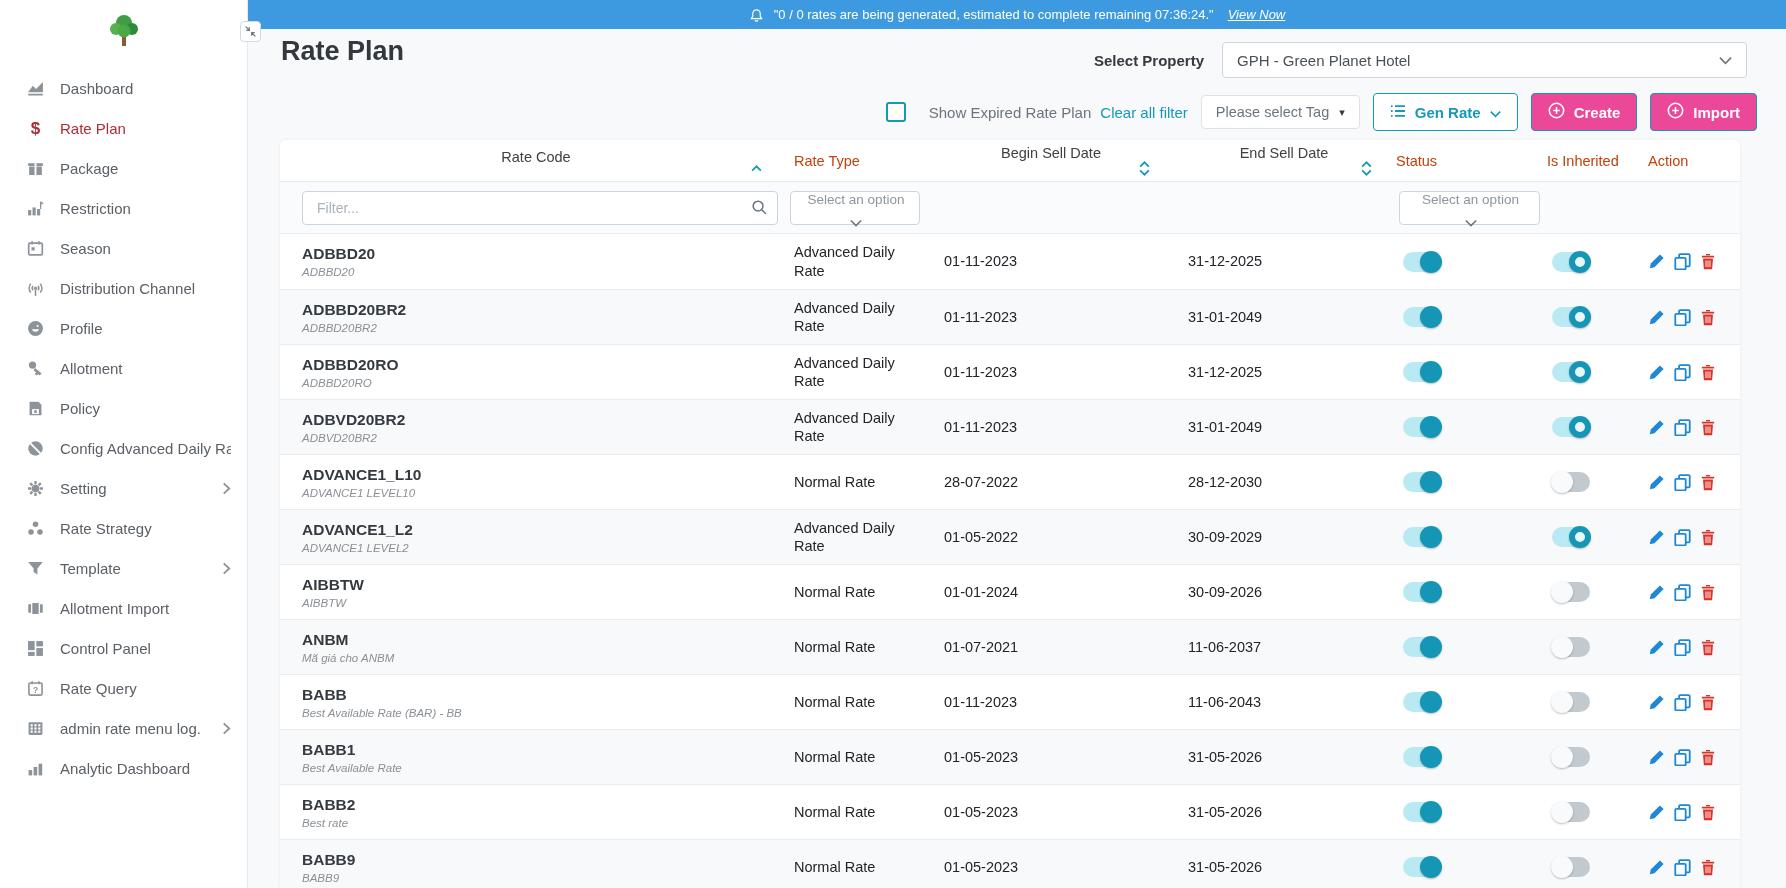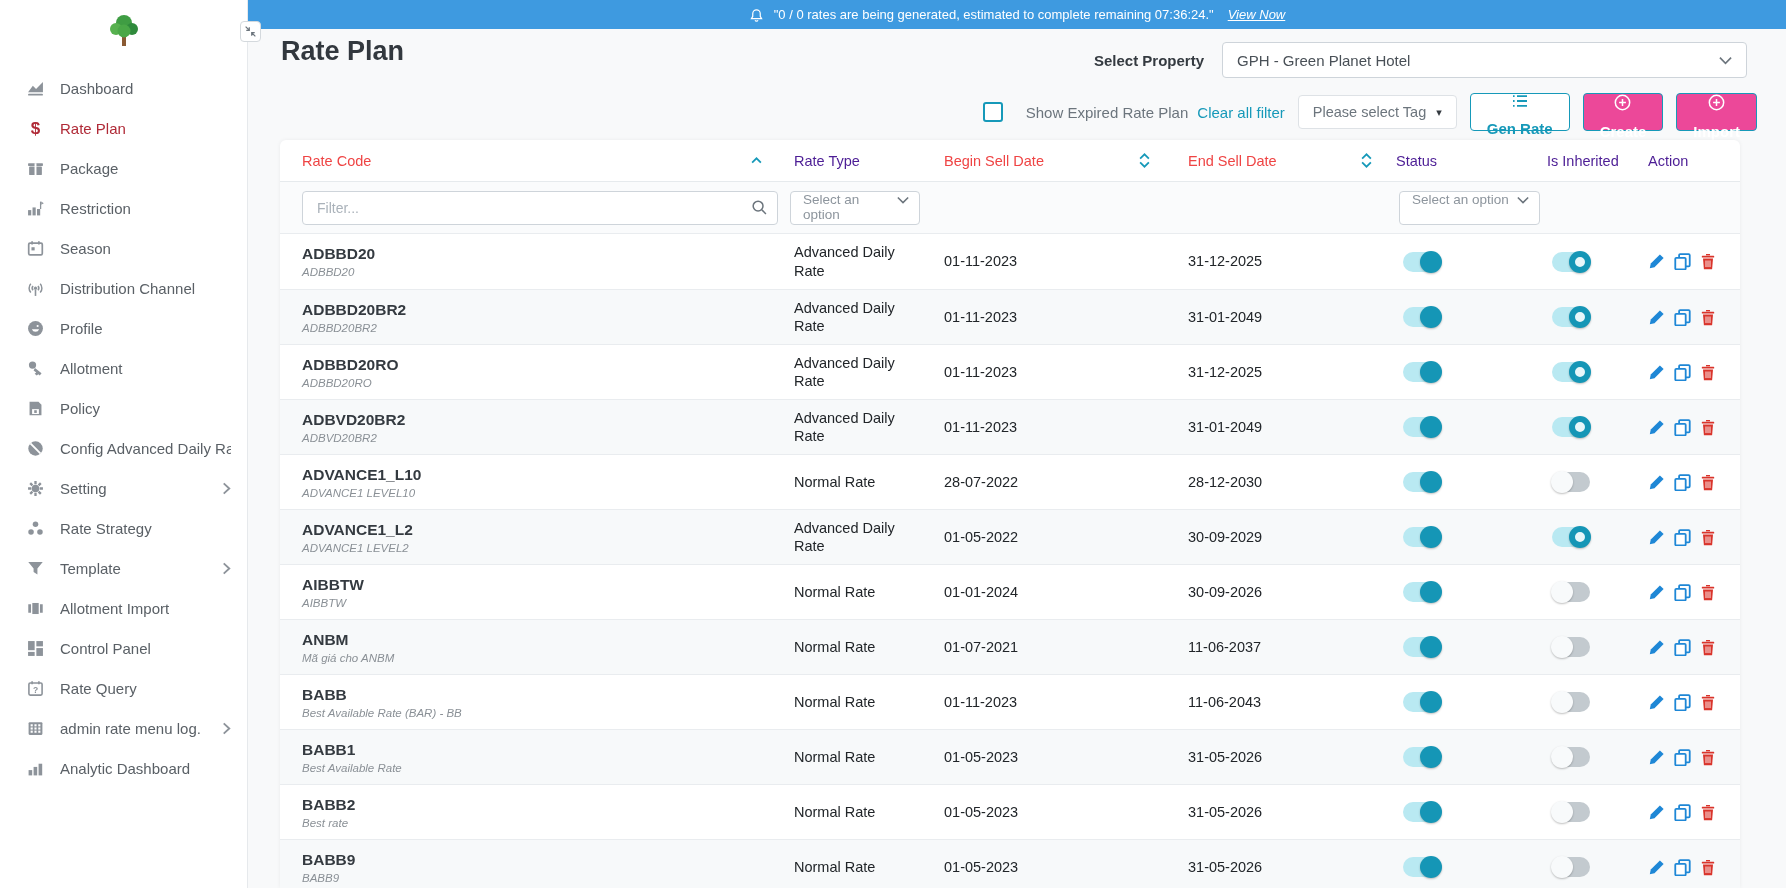--- a/index.html
+++ b/index.html
@@ -40,45 +40,45 @@
   .prop-select .chev { margin-left:auto; display:inline-flex; }
 
   .toolbar { position:absolute; right:29px; top:64px; display:flex; align-items:center; gap:13px;margin-left:41px; }
   .cbx { width:20px; height:20px; border:2px solid #1699b9; border-radius:3px; background:#fff; cursor:pointer; margin-right:10px; }
   .expired-label { font-size:15px; color:#6c757d; }
   .clear-filter { font-size:15px; color:#1699b9; cursor:pointer; margin-left:-4px; }
   .tag-dd { height:34px; background:#fff; border:1px solid #dee2e6; border-radius:4px; display:flex; align-items:center;
     gap:10px; padding:0 14px; font-size:14.5px; color:#6c757d; cursor:pointer; }
   .tag-dd .tri { font-size:11px; color:#343a40; }
   .btn { height:38px; border-radius:4px; display:flex; align-items:center; gap:9px; padding:0 16px;
-    font-size:15px; font-weight:bold; cursor:pointer;flex-direction:column; }
+    font-size:15px; font-weight:bold; cursor:pointer; }
   .btn-outline { background:#fff; border:1px solid #1699b9; color:#1699b9; }
   .btn-solid { background:#ec4899; border:1px solid #1699b9; color:#fff; }
 
   
   .card { position:absolute; left:32px; top:111px; width:1460px; height:748px; background:#fff;
     border-radius:6px 6px 0 0; box-shadow:0 0 4px rgba(0,0,0,0.06); overflow:hidden; }
   .thead { display:flex; align-items:center; height:42px; border-bottom:1px solid #e6eaed; }
   .hcell { font-size:14.5px; display:flex; align-items:center; }
-  .hcell.sortable { color:#ef4444; cursor:pointer; }
-  .hcell.plain { color:#4c1d95; }
+  .hcell.sortable { color:#404040; cursor:pointer;flex-direction:column; }
+  .hcell.plain { color:#c2410c; }
   .c1{width:490px; padding-left:22px;} .c2{width:150px; padding-left:24px;}
   .c3{width:238px; padding-left:24px;} .c4{width:222px; padding-left:30px;}
   .c5{width:160px; padding-left:16px;} .c6{width:105px; padding-left:7px;}
   .c7{width:95px;  padding-left:3px;}
   .sort-end { margin-left:auto; margin-right:8px; display:inline-flex; flex-direction:column; line-height:0; gap:1px; }
 
   .frow { display:flex; align-items:center; height:52px; background:#fafbfc; border-bottom:1px solid #e9ecef; }
   .filter-input { position:relative; width:476px; height:34px; }
   .filter-input input { width:100%; height:100%; border:1px solid #ced4da; border-radius:4px; padding:0 34px 0 14px;
     font-size:14px; color:#495057; font-family:"Liberation Sans",sans-serif; background:#fff; }
   .filter-input input::placeholder { color:#aab2ba; }
   .filter-input .mag { position:absolute; right:10px; top:8px; }
   .mini-select { height:34px; background:#fff; border:1px solid #ced4da; border-radius:4px; display:flex;
-    align-items:flex-start; gap:8px; padding:0 10px 0 12px; font-size:13.5px; color:#8d959d; cursor:pointer; }
+    align-items:center; gap:8px; padding:0 10px 0 12px; font-size:13.5px; color:#8d959d; cursor:pointer;flex-direction:column; }
 
   .tbody .trow { display:flex; align-items:center; height:55px; }
   .tbody .trow:nth-child(even) { background:#f7f9fa; }
   .tbody .trow + .trow { border-top:1px solid #e9ecef; }
   .code { font-size:15.5px; font-weight:bold; color:#343a40; }
   .code-sub { font-size:11.5px; font-style:italic; color:#8a9096; margin-top:3px; }
   .cellcol { display:flex; flex-direction:column; justify-content:center; }
   .rt, .dt { font-size:14.5px; color:#212529; line-height:1.25; }
   .rt { padding-right:18px; }
 

